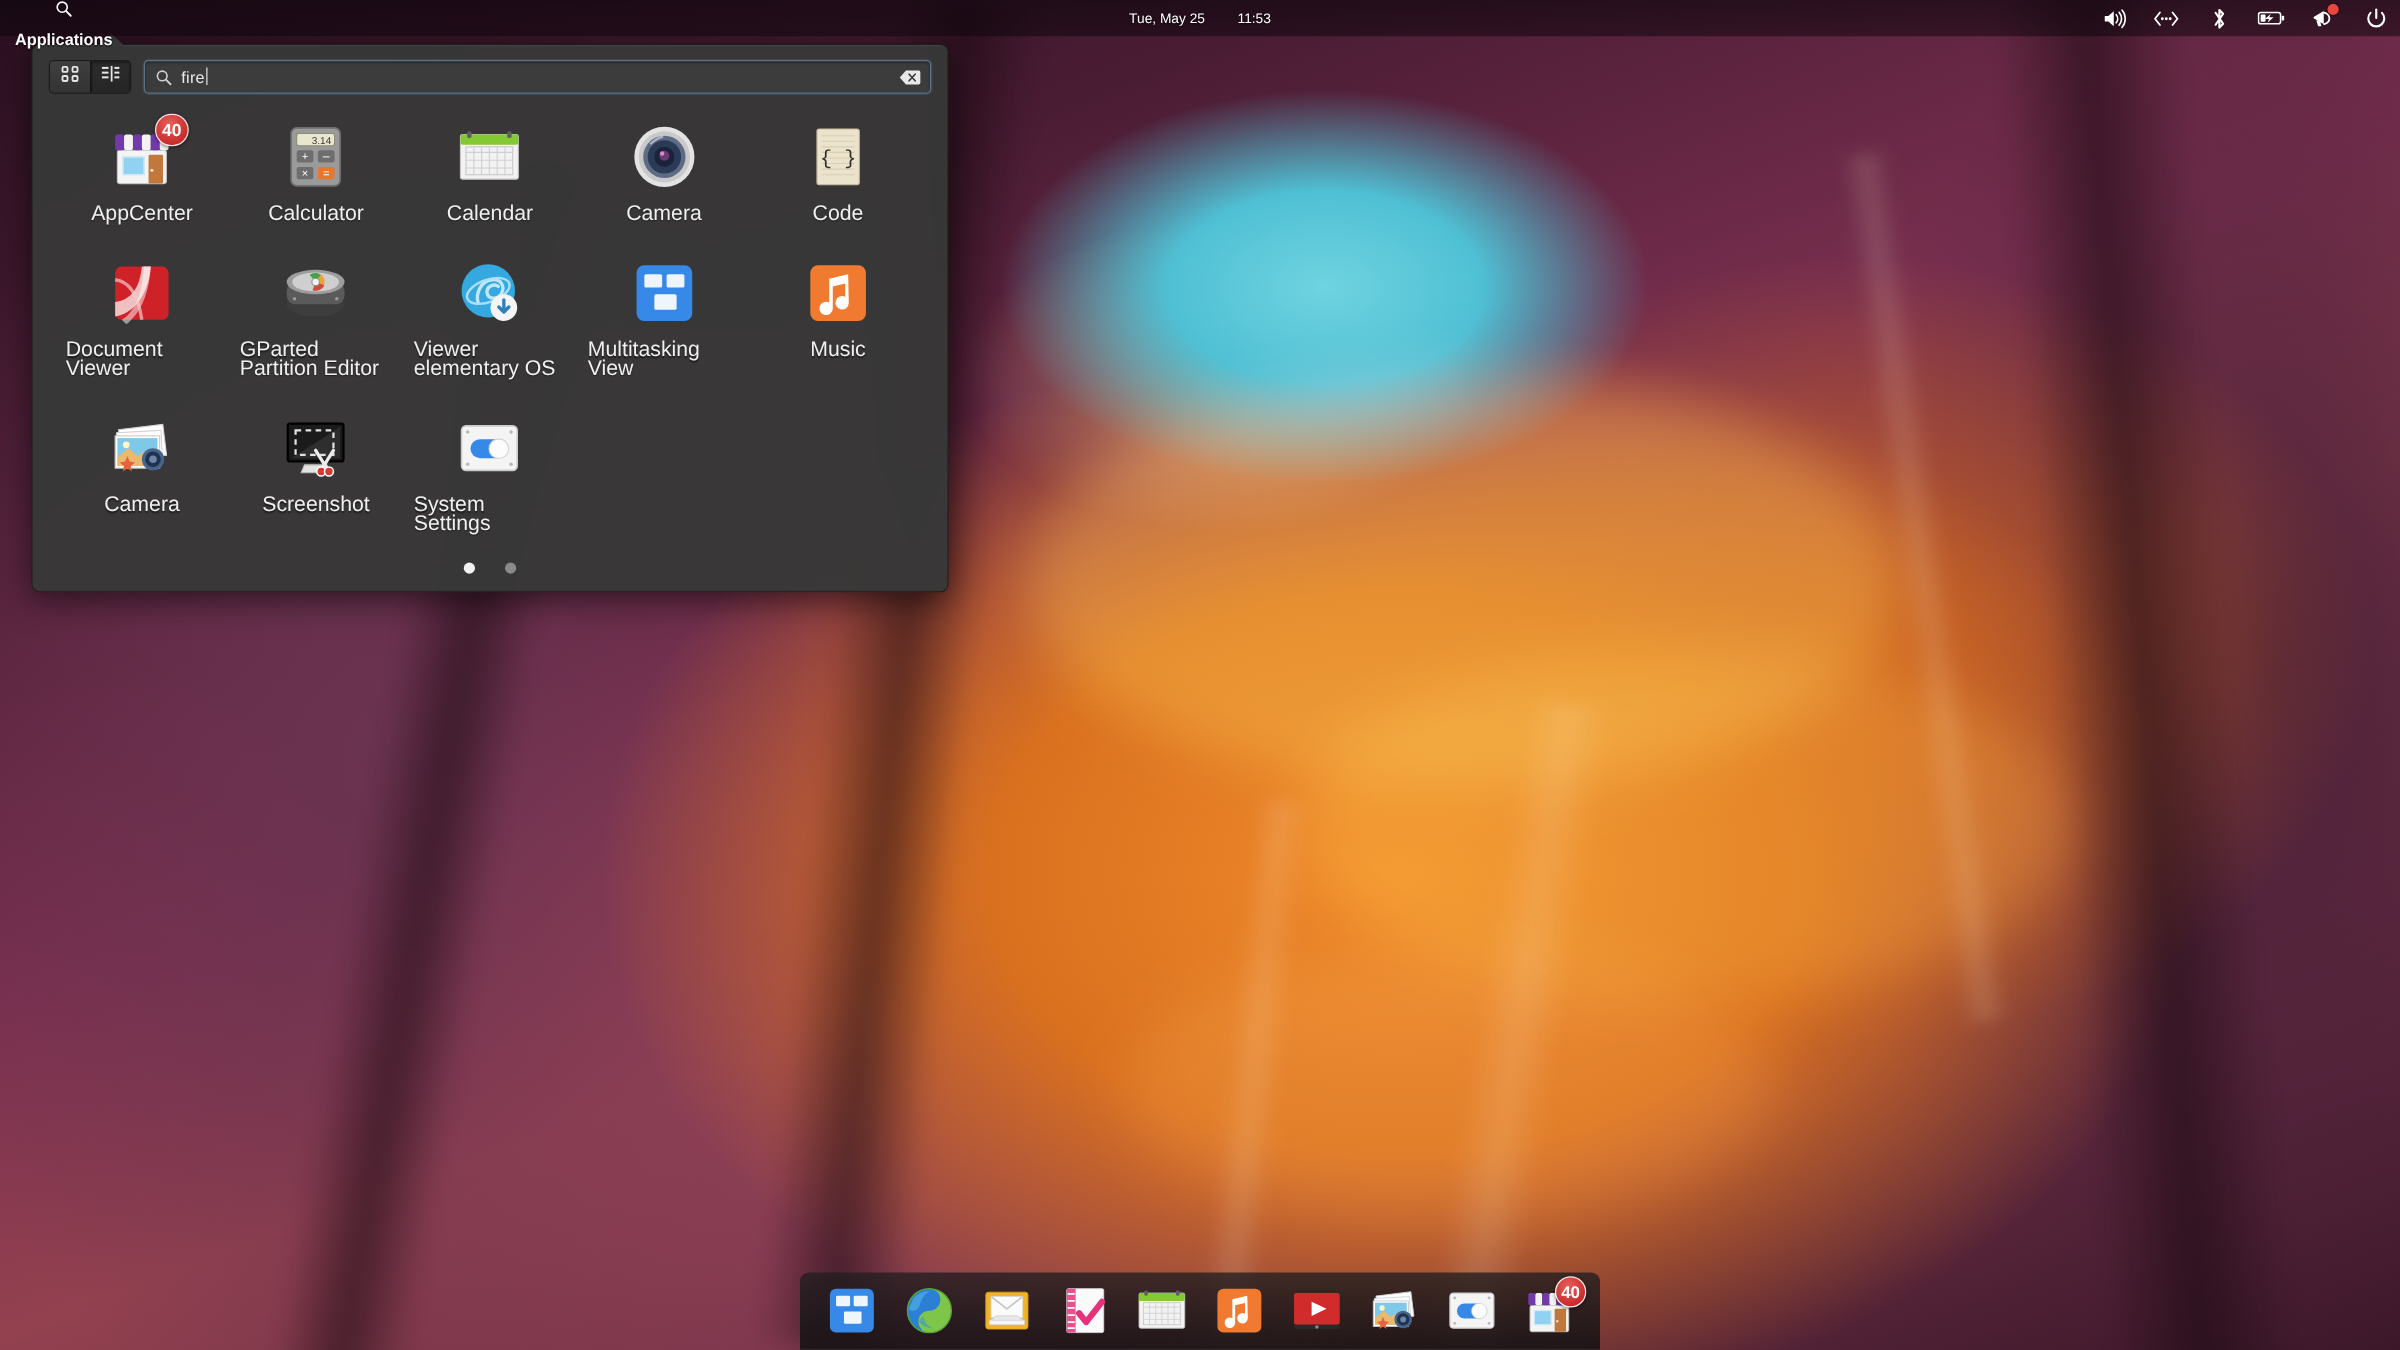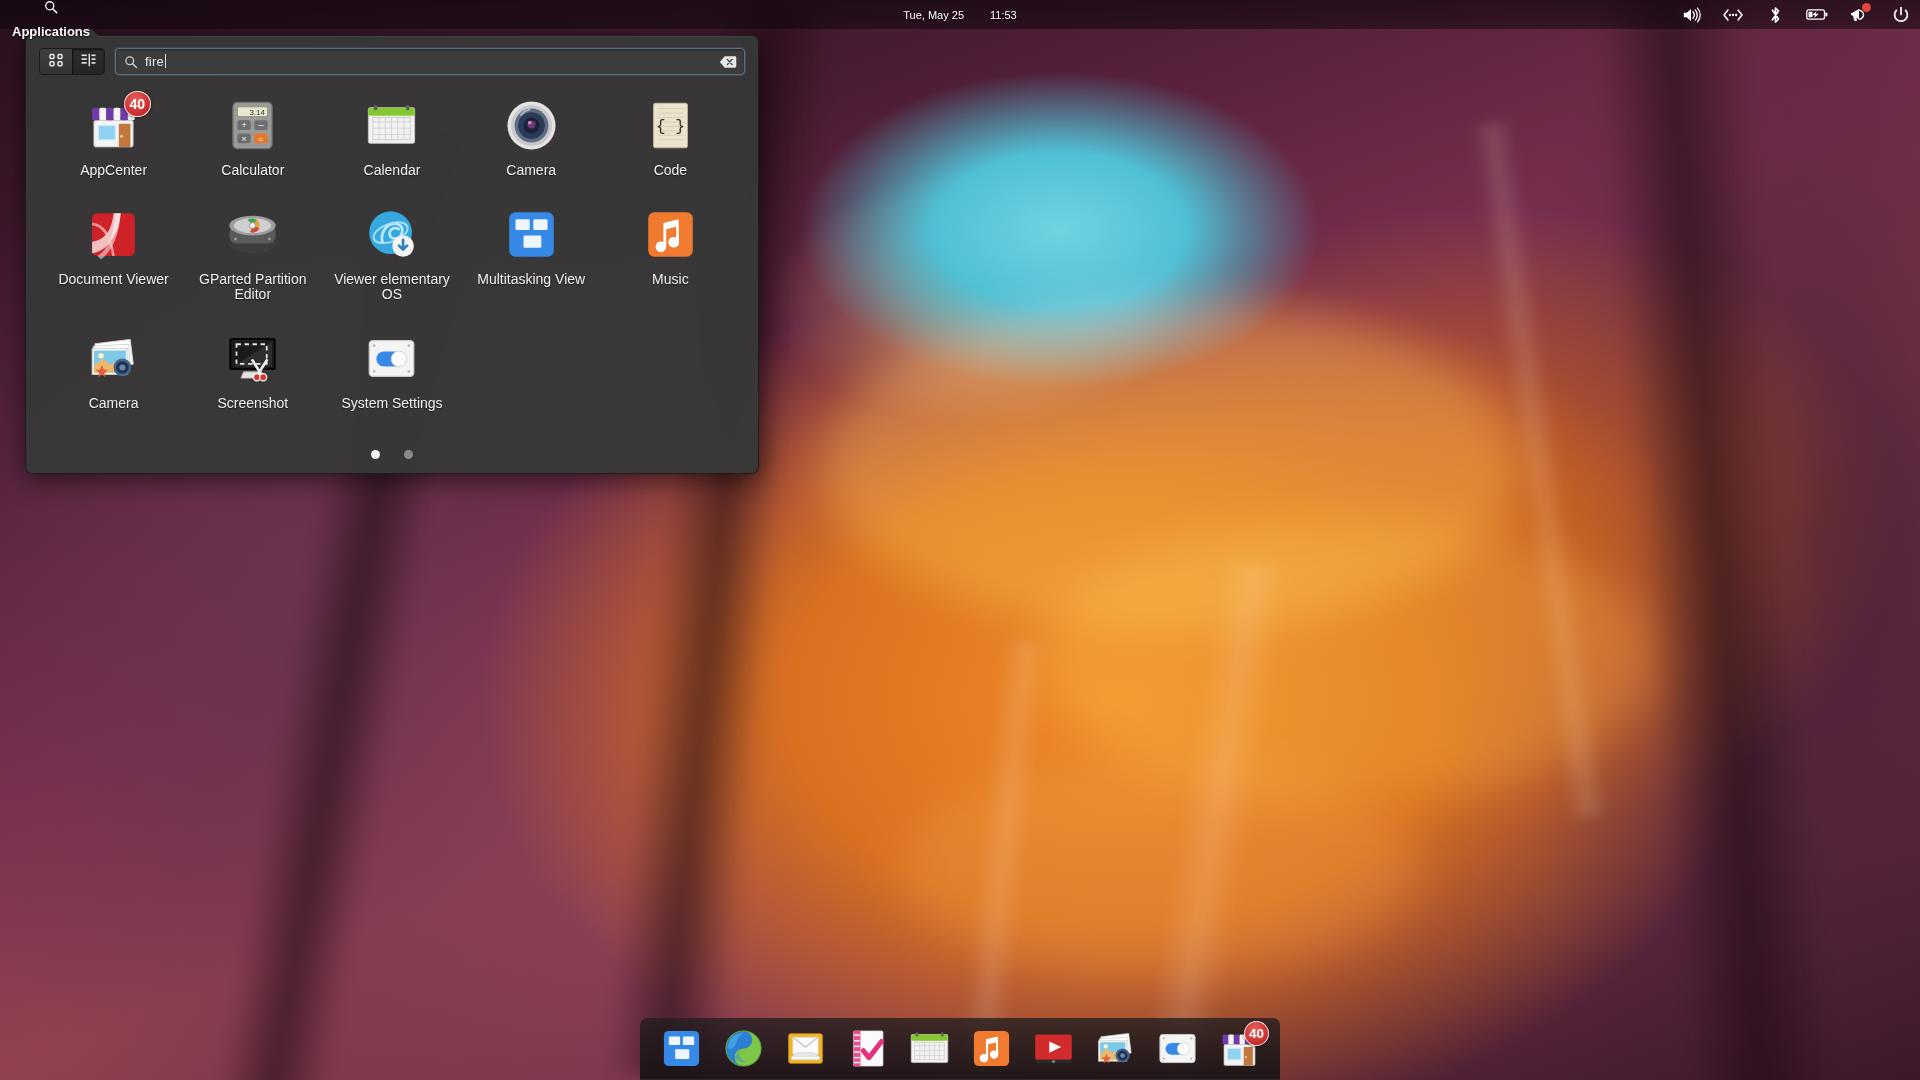--- a/index.html
+++ b/index.html
@@ -112,21 +112,21 @@
     padding:14px 18px 0 18px;
     display:grid; grid-template-columns:repeat(5, 1fr);
     row-gap:14px;
   }
   .app-cell {
     display:flex; flex-direction:column; align-items:center;
     padding:8px 4px 6px 4px; border-radius:5px;
   }
   .app-icon-box { position:relative; width:57px; height:57px; display:flex; align-items:center; justify-content:center; }
   .app-label {
-    margin-top:9px; color:#f0f0f0; font-size:14px; text-align:center;
+    margin-top:9px; color:#f0f0f0; font-size:17px; text-align:left;
     line-height:15px; max-width:122px;
     text-shadow:0 1px 1px rgba(0,0,0,.5);
   }
   .count-badge {
     position:absolute; top:-6px; right:-9px;
     min-width:26px; height:26px; padding:0 5px;
     border-radius:13px;
     background:radial-gradient(circle at 42% 32%, #e7605c, #c92c2c 70%);
     border:1.5px solid rgba(255,255,255,.85);
     color:#fff; font-size:14px; font-weight:bold;

